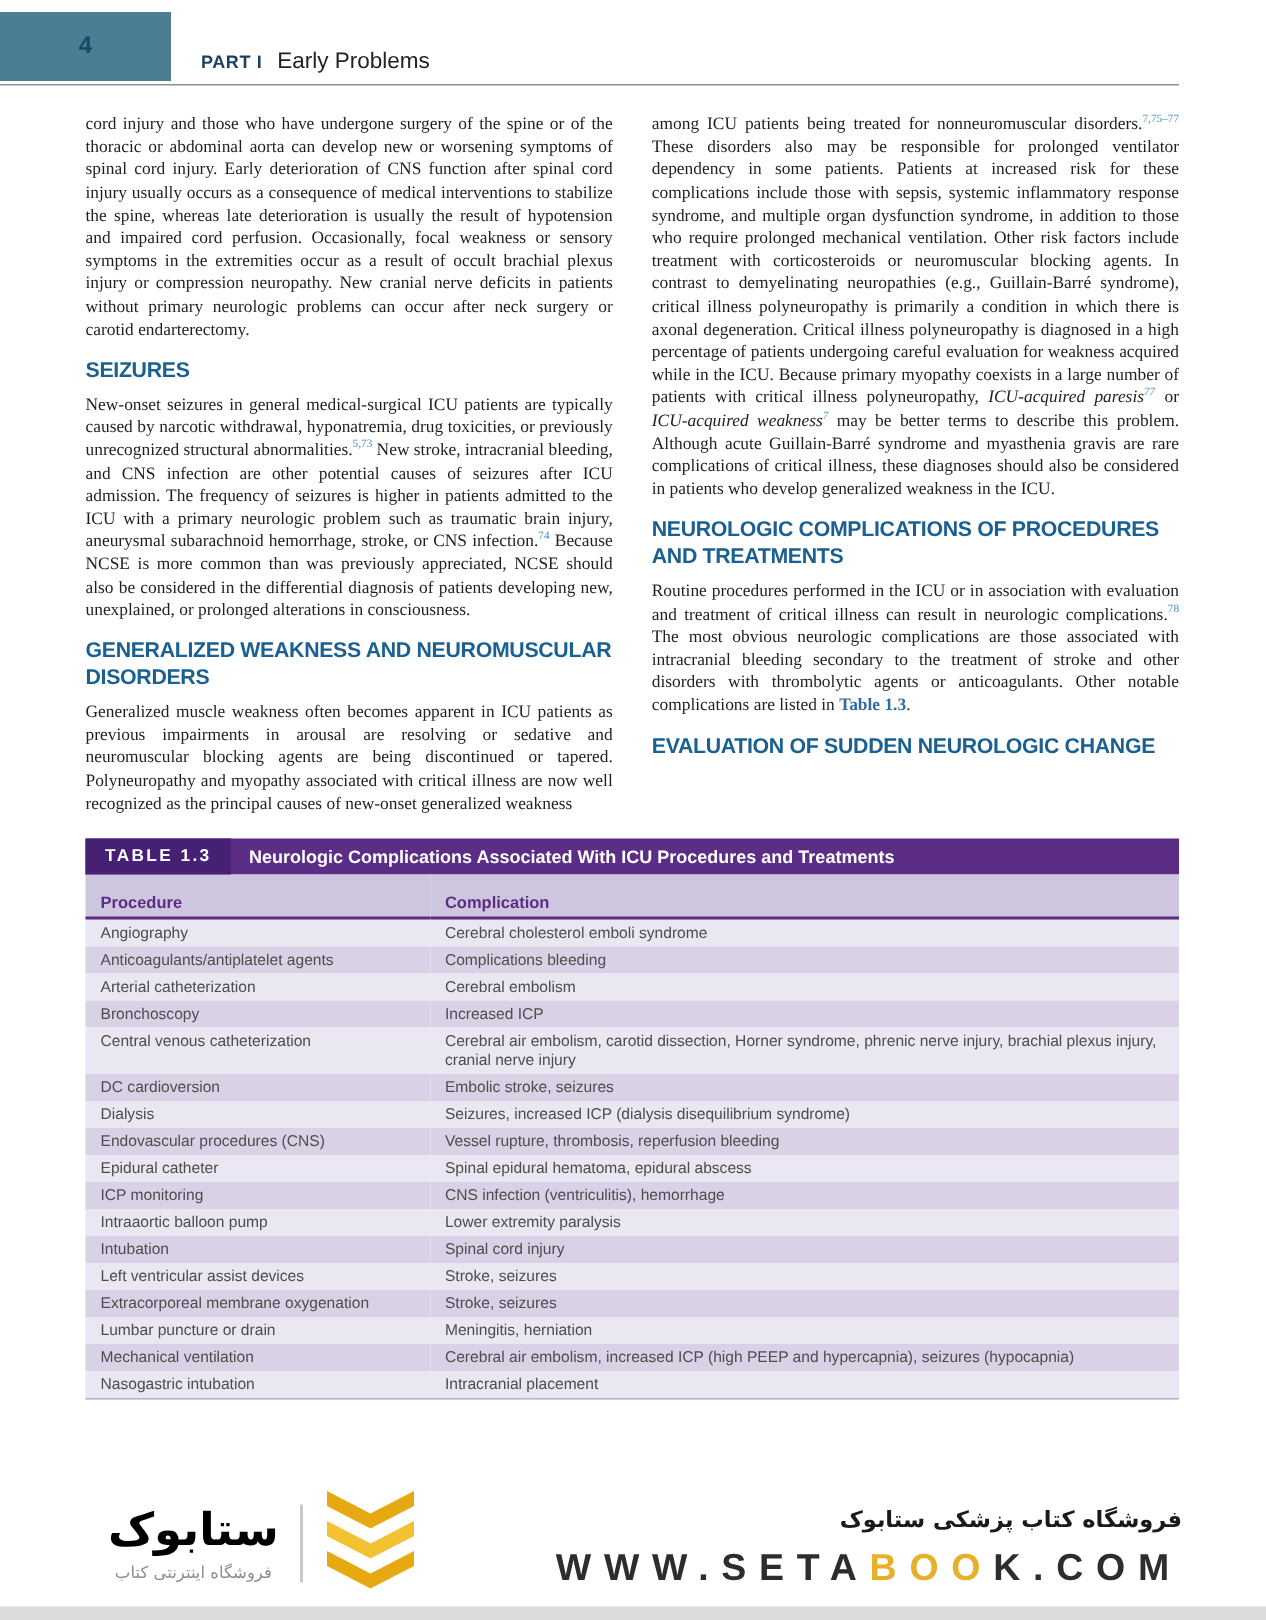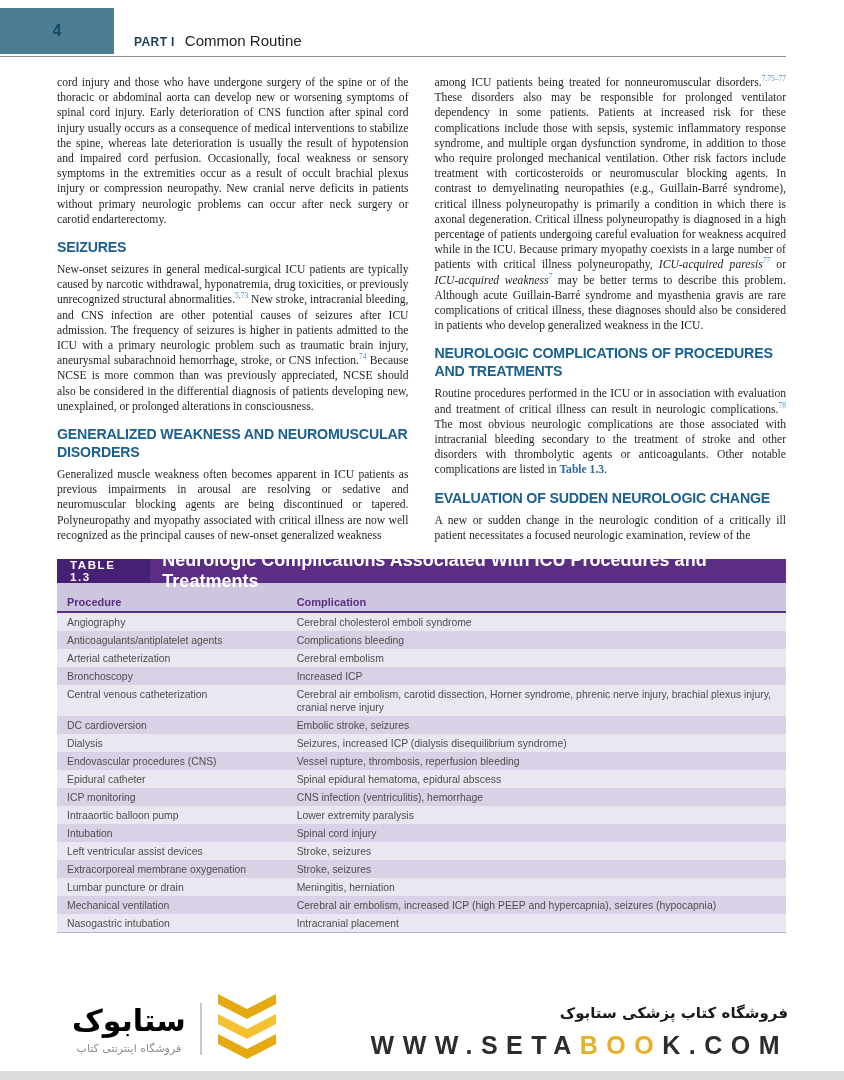--- a/index.html
+++ b/index.html
@@ -54,21 +54,21 @@
   .table-title-bar {
     display:flex; align-items:stretch; background:var(--purple,#5c2d84);
     color:#fff; font-family:"Liberation Sans", sans-serif; height:24px;
   }
   .table-label {
     background:var(--purpledark,#462073); display:flex; align-items:center;
     padding:0 13px; font-weight:bold; font-size:11.5px; letter-spacing:1.6px;
   }
   .table-title {
     display:flex; align-items:center; padding:0 12px;
-    font-weight:bold; font-size:18px;
+    font-weight:bold; font-size:12px;
   }
   table.ctable { width:100%; border-collapse:collapse; font-family:"Liberation Sans", sans-serif; }
   table.ctable th {
     background:var(--theadbg,#cec5de); color:var(--purple,#5c2d84);
     font-size:11px; font-weight:bold; text-align:left;
     padding:13px 10px 3px; border-bottom:2px solid var(--purple,#5c2d84);
   }
   table.ctable td {
     font-size:10.4px; line-height:13px; color:#4d4d4d;
     padding:2.5px 10px; vertical-align:top;
@@ -110,39 +110,38 @@
 <body>
 
 <div class="page">
 
   <div class="header">
     <div class="folio-tab">
       <span class="folio-num">4</span>
     </div>
     <div class="running-head">
       <span class="part-label">PART I</span>
-      <span class="part-title">Common Routine</span>
+      <span class="part-title">Early Problems</span>
     </div>
   </div>
   <div class="head-rule"></div>
 
   <div class="columns">
     <div class="col" id="col-left">
         <p class="body-p"><span>cord injury and those who have undergone surgery of the spine or of the thoracic or abdominal aorta can develop new or worsening symptoms of spinal cord injury. Early deterioration of CNS function after spinal cord injury usually occurs as a consequence of medical interventions to stabilize the spine, whereas late deterioration is usually the result of hypotension and impaired cord perfusion. Occasionally, focal weakness or sensory symptoms in the extremities occur as a result of occult brachial plexus injury or compression neuropathy. New cranial nerve deficits in patients without primary neurologic problems can occur after neck surgery or carotid endarterectomy.</span></p>
         <h2 class="sec-head">SEIZURES</h2>
         <p class="body-p"><span>New-onset seizures in general medical-surgical ICU patients are typically caused by narcotic withdrawal, hyponatremia, drug toxicities, or previously unrecognized structural abnormalities.</span><span class="sup">5,73</span><span> New stroke, intracranial bleeding, and CNS infection are other potential causes of seizures after ICU admission. The frequency of seizures is higher in patients admitted to the ICU with a primary neurologic problem such as traumatic brain injury, aneurysmal subarachnoid hemorrhage, stroke, or CNS infection.</span><span class="sup">74</span><span> Because NCSE is more common than was previously appreciated, NCSE should also be considered in the differential diagnosis of patients developing new, unexplained, or prolonged alterations in consciousness.</span></p>
         <h2 class="sec-head">GENERALIZED WEAKNESS AND NEUROMUSCULAR DISORDERS</h2>
         <p class="body-p"><span>Generalized muscle weakness often becomes apparent in ICU patients as previous impairments in arousal are resolving or sedative and neuromuscular blocking agents are being discontinued or tapered. Polyneuropathy and myopathy associated with critical illness are now well recognized as the principal causes of new-onset generalized weakness</span></p>
       </div>
     <div class="col" id="col-right">
         <p class="body-p"><span>among ICU patients being treated for nonneuromuscular disorders.</span><span class="sup">7,75–77</span><span> These disorders also may be responsible for prolonged ventilator dependency in some patients. Patients at increased risk for these complications include those with sepsis, systemic inflammatory response syndrome, and multiple organ dysfunction syndrome, in addition to those who require prolonged mechanical ventilation. Other risk factors include treatment with corticosteroids or neuromuscular blocking agents. In contrast to demyelinating neuropathies (e.g., Guillain-Barré syndrome), critical illness polyneuropathy is primarily a condition in which there is axonal degeneration. Critical illness polyneuropathy is diagnosed in a high percentage of patients undergoing careful evaluation for weakness acquired while in the ICU. Because primary myopathy coexists in a large number of patients with critical illness polyneuropathy, </span><span class="it">ICU-acquired paresis</span><span class="sup-i">77</span><span> or </span><span class="it">ICU-acquired weakness</span><span class="sup-i">7</span><span> may be better terms to describe this problem. Although acute Guillain-Barré syndrome and myasthenia gravis are rare complications of critical illness, these diagnoses should also be considered in patients who develop generalized weakness in the ICU.</span></p>
         <h2 class="sec-head">NEUROLOGIC COMPLICATIONS OF PROCEDURES AND TREATMENTS</h2>
         <p class="body-p"><span>Routine procedures performed in the ICU or in association with evaluation and treatment of critical illness can result in neurologic complications.</span><span class="sup">78</span><span> The most obvious neurologic complications are those associated with intracranial bleeding secondary to the treatment of stroke and other disorders with thrombolytic agents or anticoagulants. Other notable complications are listed in </span><span class="ref">Table 1.3</span><span>.</span></p>
         <h2 class="sec-head">EVALUATION OF SUDDEN NEUROLOGIC CHANGE</h2>
-        <p class="body-p"><span>A new or sudden change in the neurologic condition of a critically ill patient necessitates a focused neurologic examination, review of the</span></p>
       </div>
   </div>
 
   <div class="table-block">
     <div class="table-title-bar">
       <span class="table-label">TABLE 1.3</span>
       <span class="table-title">Neurologic Complications Associated With ICU Procedures and Treatments</span>
     </div>
     <table class="ctable">
       <colgroup>

